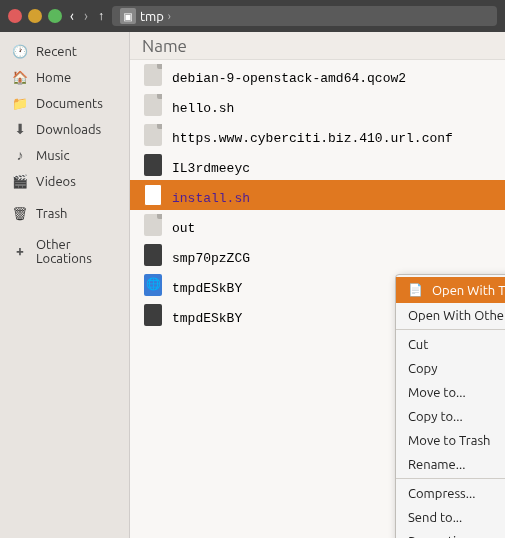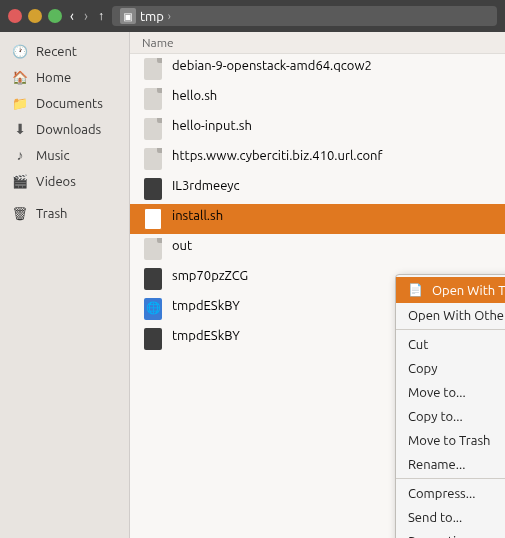--- a/index.html
+++ b/index.html
@@ -108,36 +108,37 @@
 
     
     .file-area {
       flex: 1;
       overflow-y: auto;
       background: #f9f7f5;
       position: relative;
     }
     .file-header {
       padding: 4px 12px;
-      font-size: 12px;
+      font-size: 17px;
       color: #666;
       border-bottom: 1px solid #e0ddd9;
       background: #f0ece8;
     }
     .file-item {
       display: flex;
-      align-items: flex-start;
+      align-items: flex-end;
       padding: 4px 12px;
       cursor: pointer;
       gap: 8px;
       min-height: 28px;
+      font-family: Liberation Mono, monospace;
     }
     .file-item.selected {
       background: #e07820;
-      color: #000000;
+      color: #4c1d95;
     }
     .file-icon-wrap {
       width: 22px; height: 22px;
       flex-shrink: 0;
       display: flex; align-items: center; justify-content: center;
     }
     .file-name {
       font-size: 13px;
       white-space: nowrap;
     }
@@ -283,20 +284,24 @@
     <div class="sidebar-item">
       <div class="sidebar-icon icon-videos"></div>
       <span>Videos</span>
     </div>
     <div class="sidebar-separator"></div>
     <div class="sidebar-item">
       <div class="sidebar-icon icon-trash"></div>
       <span>Trash</span>
     </div>
     <div class="sidebar-separator"></div>
+    <div class="sidebar-item">
+      <div class="sidebar-icon icon-other"></div>
+      <span>Other Locations</span>
+    </div>
   </div>
 
   <div class="file-area">
     <div class="file-header">
       <span>Name</span>
     </div>
 
     <div id="file-rows">
         <div class="file-item">
           <div class="file-icon-wrap">
@@ -307,26 +312,20 @@
         <div class="file-item">
           <div class="file-icon-wrap">
             <div class="fi-generic"></div>
           </div>
           <span class="file-name">hello.sh</span>
         </div>
         <div class="file-item">
           <div class="file-icon-wrap">
             <div class="fi-generic"></div>
           </div>
-          <span class="file-name">hello-input.sh</span>
-        </div>
-        <div class="file-item">
-          <div class="file-icon-wrap">
-            <div class="fi-generic"></div>
-          </div>
           <span class="file-name">https.www.cyberciti.biz.410.url.conf</span>
         </div>
         <div class="file-item">
           <div class="file-icon-wrap">
             <div class="fi-dark"></div>
           </div>
           <span class="file-name">IL3rdmeeyc</span>
         </div>
         <div class="file-item selected">
           <div class="file-icon-wrap">

